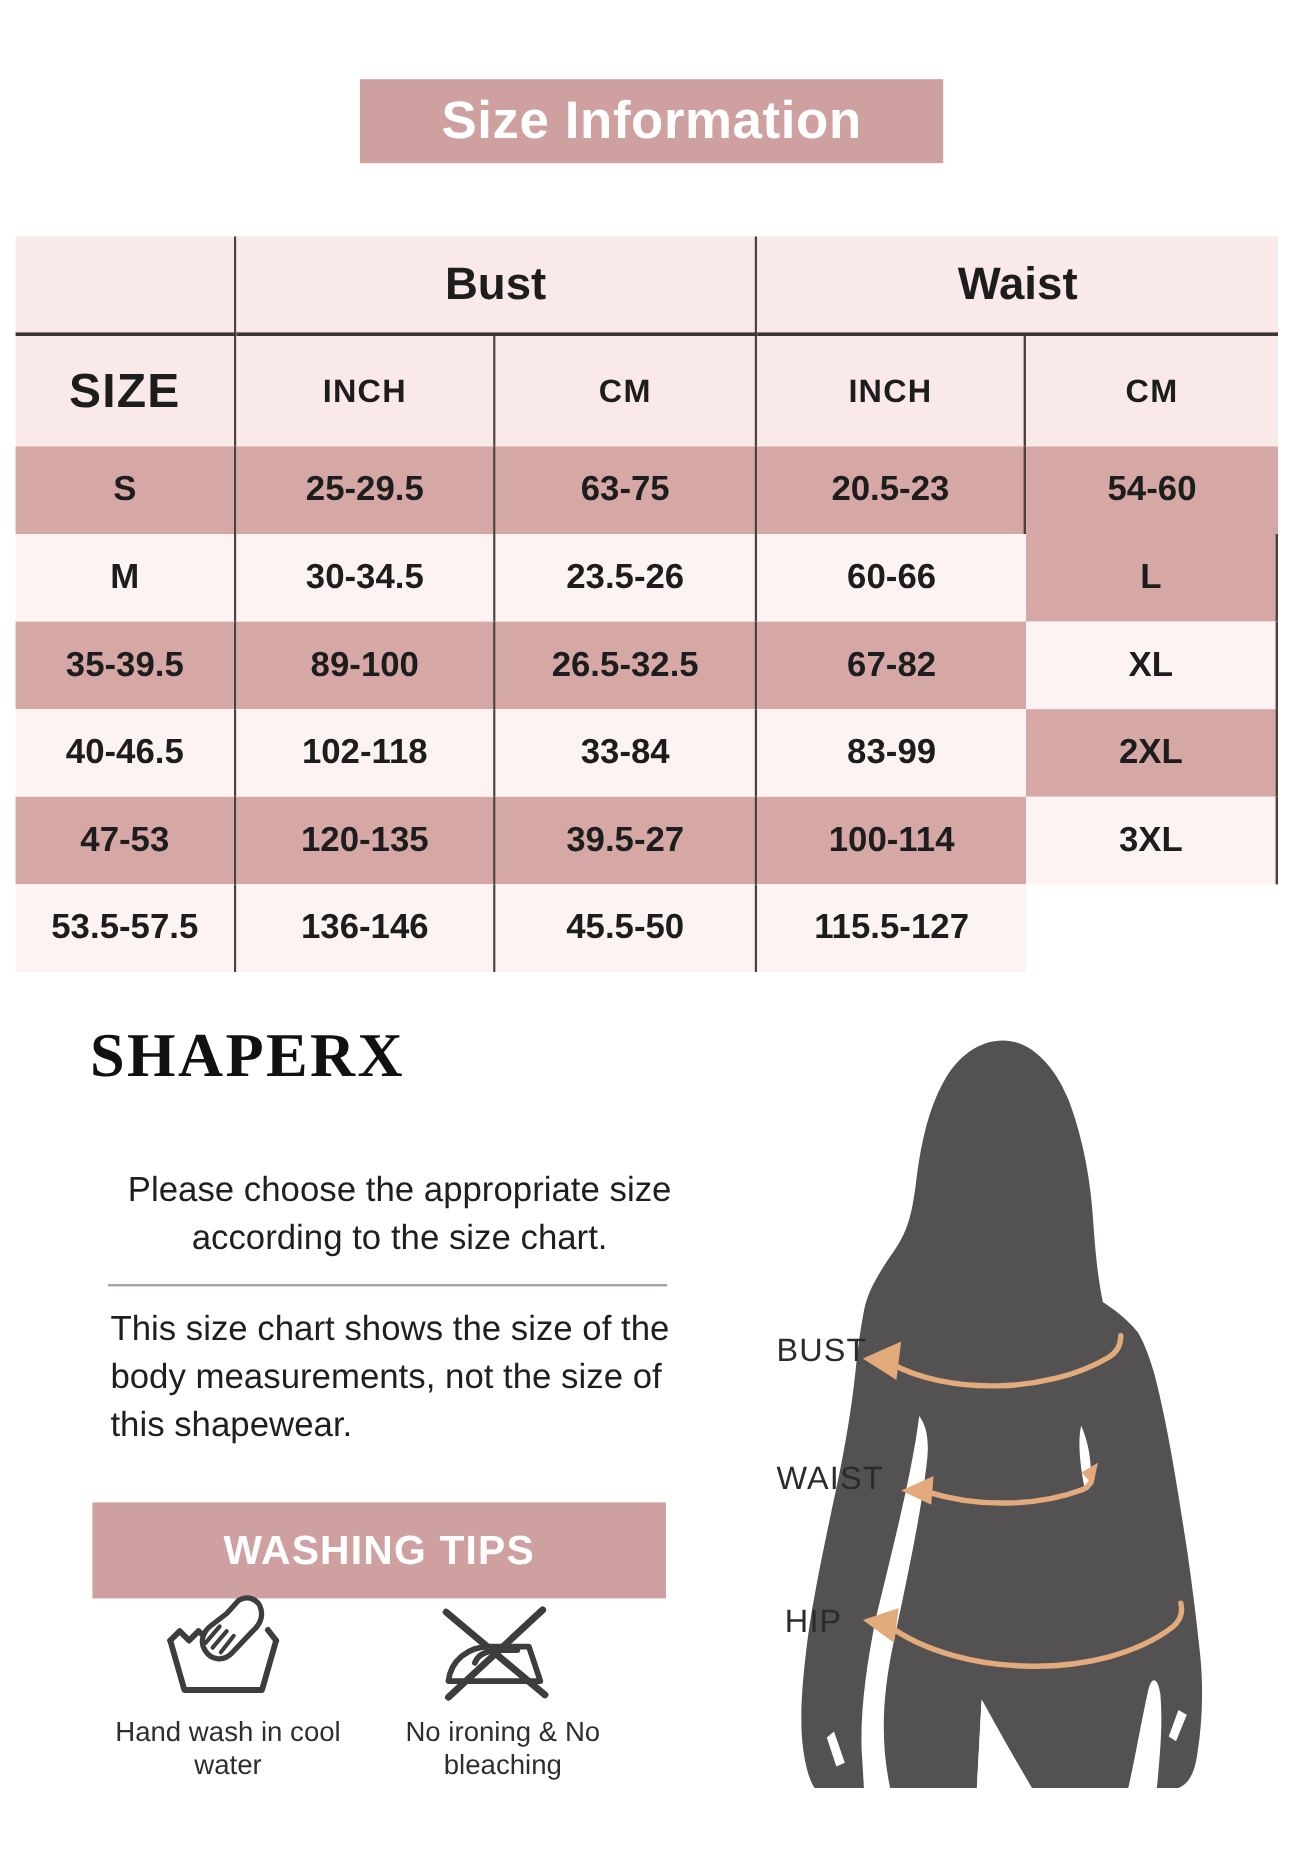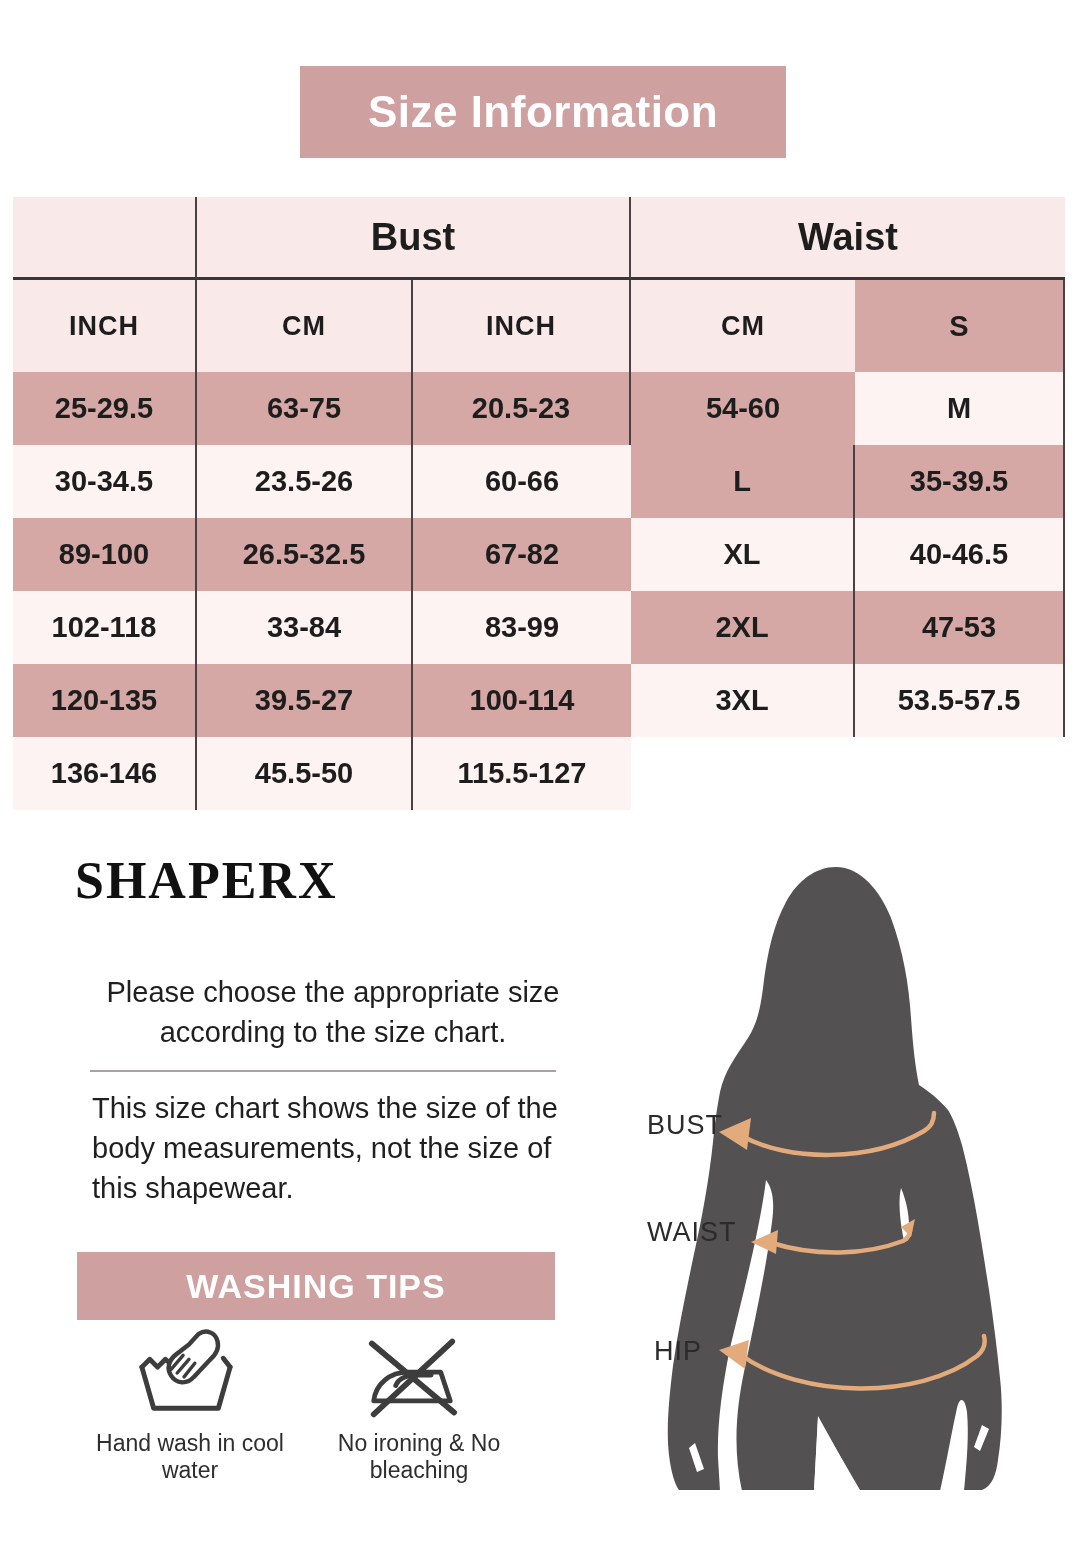--- a/index.html
+++ b/index.html
@@ -2,21 +2,21 @@
 <html><head>
 <meta charset="utf-8">
 <style>
   html,body{margin:0;padding:0;background:#ffffff;}
   #page{position:relative;width:1080px;height:1549px;background:#ffffff;overflow:hidden;
         font-family:"Liberation Sans", sans-serif;color:#222;}
 
   
   .banner{position:absolute;background:#cfa0a0;color:#ffffff;display:flex;
           align-items:center;justify-content:center;}
-  #title-banner{left:300px;top:66px;width:486px;height:92px;font-size:44px;font-weight:600;letter-spacing:.5px;}
+  #title-banner{left:300px;top:66px;width:486px;height:70px;font-size:44px;font-weight:600;letter-spacing:.5px;}
 
   
   #size-table{position:absolute;left:13px;top:197px;width:1052px;height:613px;
               display:grid;grid-template-columns:184px 216px 218px 224px 210px;
               grid-template-rows:83px 92px repeat(6,73px);}
   .cell{display:flex;align-items:center;justify-content:center;color:#1d1d1d;}
   .hdr-bg{background:#f9eae9;}
   .row-dark{background:#d5a8a5;}
   .row-light{background:#fdf3f2;}
   .vline{border-right:2px solid #4a4242;}
@@ -29,21 +29,21 @@
   .span2{grid-column:span 2;}
 
   
   #brand{position:absolute;left:75px;top:851px;width:400px;text-align:left;
          font-family:"Liberation Serif", serif;font-weight:700;font-size:52px;
          letter-spacing:2px;color:#111;}
   .note{position:absolute;left:92px;width:482px;font-size:29px;line-height:1.38;color:#1f1f1f;}
   #note1{top:972px;text-align:center;}
   #divider{position:absolute;left:90px;top:1070px;width:466px;height:2px;background:#a8a2a2;}
   #note2{top:1088px;}
-  #washing-banner{left:77px;top:1252px;width:478px;height:68px;font-size:34px;font-weight:600;letter-spacing:1px;}
+  #washing-banner{left:77px;top:1252px;width:478px;height:80px;font-size:34px;font-weight:600;letter-spacing:1px;}
 
   .care-icon{position:absolute;}
   #hand-wash-icon{left:137px;top:1325px;}
   #no-iron-icon{left:364px;top:1332px;}
   .care-caption{position:absolute;top:1430px;font-size:23px;color:#2e2e2e;text-align:center;}
   #care-caption-1{left:84px;width:212px;}
   #care-caption-2{left:308px;width:222px;}
 
   
   #figure{position:absolute;left:620px;top:850px;width:460px;height:699px;}
@@ -57,20 +57,21 @@
   <div id="title-banner" class="banner">
     <span>Size Information</span>
   </div>
 
   <div id="size-table">
 
     <div class="cell hdr-bg vline hline"></div>
     <div class="cell hdr-bg vline hline span2 group-label">Bust</div>
     <div class="cell hdr-bg hline span2 group-label">Waist</div>
 
+    <div class="cell hdr-bg vline size-label">SIZE</div>
     <div class="cell hdr-bg vline unit-label">INCH</div>
     <div class="cell hdr-bg vline unit-label">CM</div>
     <div class="cell hdr-bg vline unit-label">INCH</div>
     <div class="cell hdr-bg unit-label">CM</div>
 
     <div class="cell row-dark vline size-cell">S</div>
     <div class="cell row-dark vline data-cell">25-29.5</div>
     <div class="cell row-dark vline data-cell">63-75</div>
     <div class="cell row-dark vline data-cell">20.5-23</div>
     <div class="cell row-dark data-cell">54-60</div>

